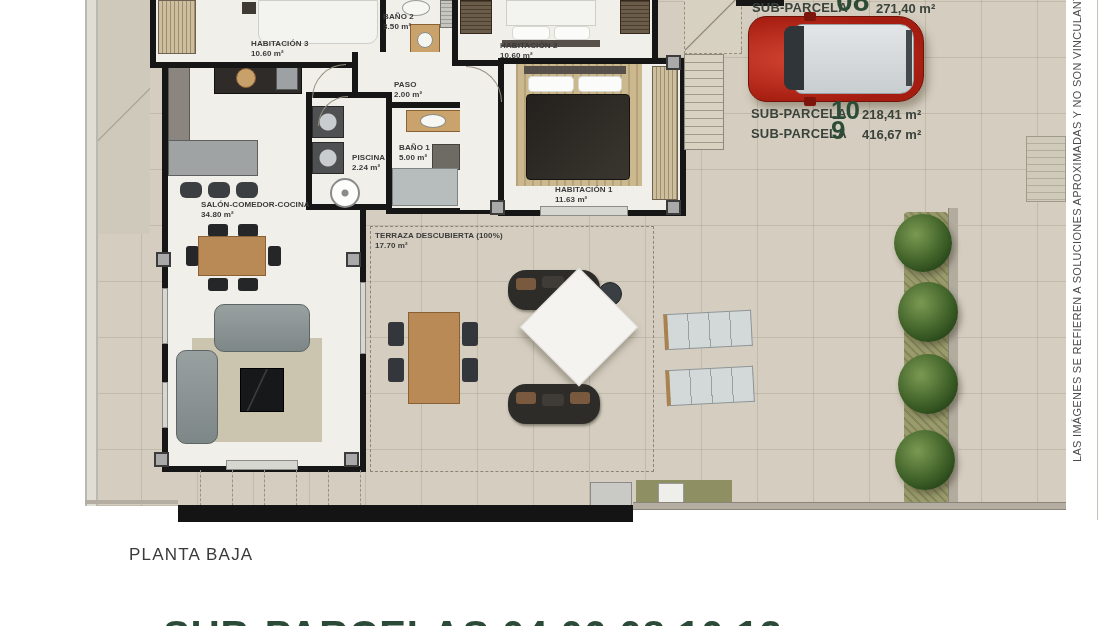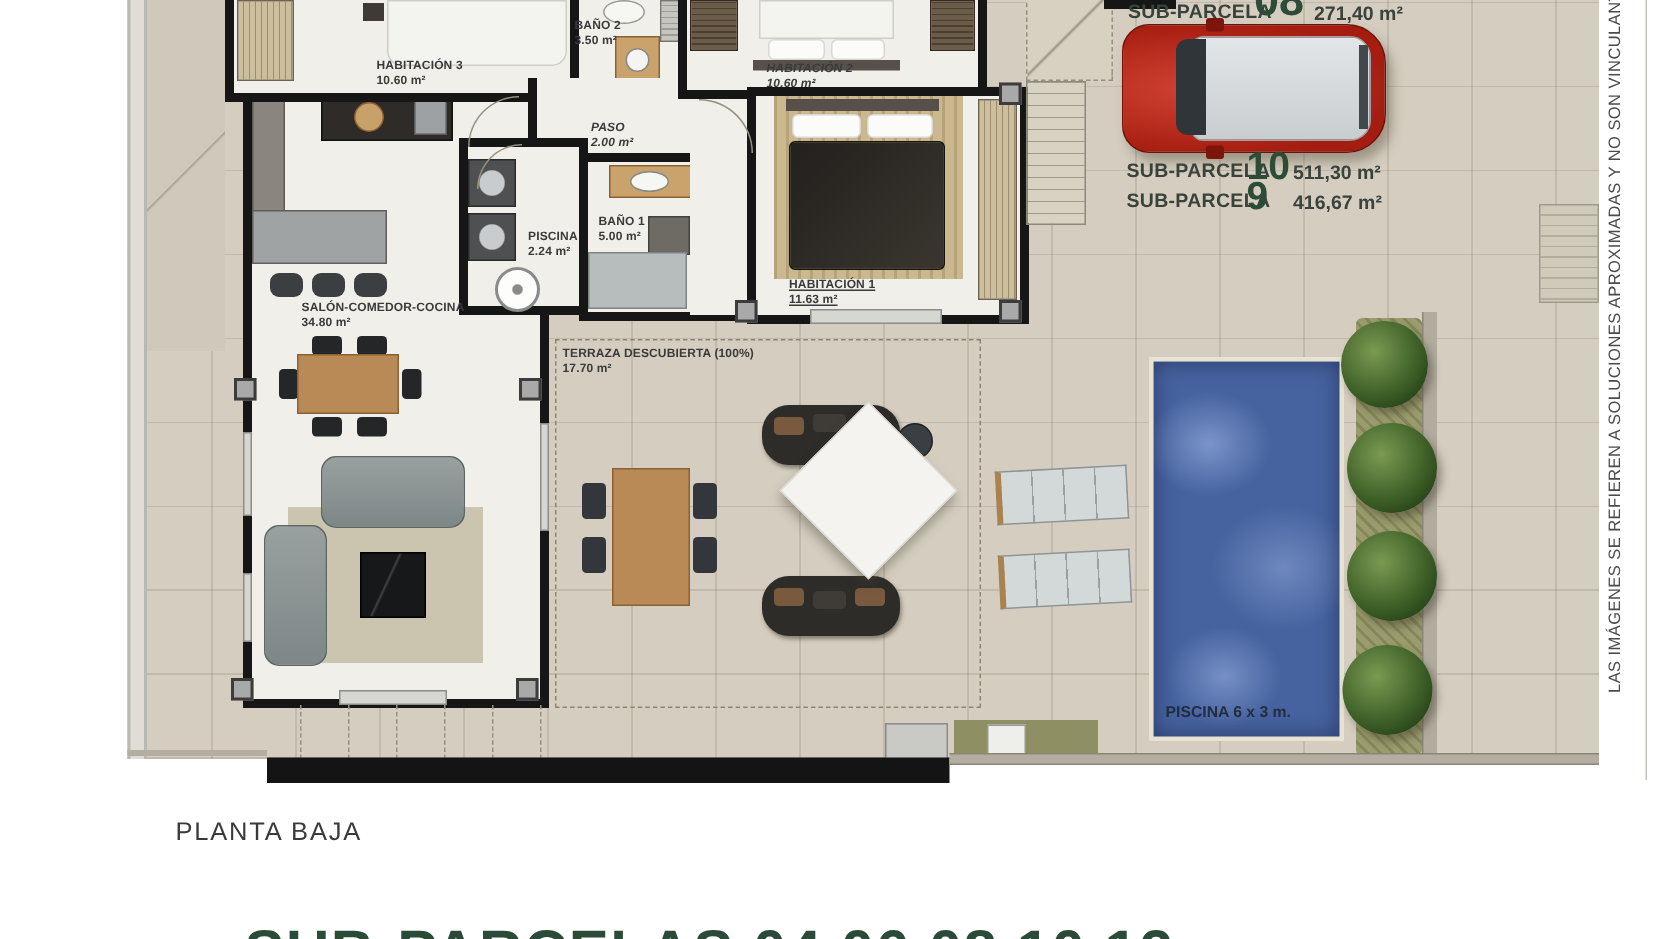--- a/index.html
+++ b/index.html
@@ -28,21 +28,21 @@
   .glass{background:#d7d7d2;border:1px solid #8c8c88;}
   .arc{border-top:1px solid #97907f;border-left:1px solid #97907f;border-radius:100% 0 0 0;}
   
   .rlabel{font-size:8px;line-height:1.25;font-weight:700;color:#3a3a3a;letter-spacing:.1px;white-space:nowrap;}
   .rlabel .nm,.rlabel .ar{display:block;}
   .sp-prefix{font-size:13px;font-weight:700;color:#39423b;letter-spacing:.2px;white-space:nowrap;}
   .sp-num{font-weight:700;color:#2c4c38;white-space:nowrap;}
   .sp-area{font-size:13px;font-weight:700;color:#39423b;white-space:nowrap;}
   .watermark{font-size:26px;font-weight:700;color:rgba(255,255,255,.8);letter-spacing:.5px;
     text-shadow:0 1px 2px rgba(100,90,70,.4);white-space:nowrap;}
-  .floor-label{font-size:17px;color:#3a3a3a;letter-spacing:1.2px;white-space:nowrap;}
+  .floor-label{font-size:17px;color:#3a3a3a;letter-spacing:1.2px;white-space:nowrap;margin-left:12px;}
   .bottom-caption{font-size:40px;font-weight:700;color:#2b4a38;letter-spacing:1px;white-space:nowrap;}
   .disclaimer{font-size:11px;color:#4b4b4b;letter-spacing:.3px;white-space:nowrap;
     transform-origin:0 0;transform:rotate(-90deg);}
   
   .bed-duvet{background:#f3f3f0;border:1px solid #cfcfc8;}
   .pillow{background:#fbfbf9;border:1px solid #d8d8d2;border-radius:4px;}
   .nightstand{background:#3f3a33;}
   .headboard{background:#57504a;}
   .wardrobe-light{background:repeating-linear-gradient(90deg,#cdbf9e 0 3px,#9c8e6e 3px 4px);border:1px solid #6e6350;}
   .wardrobe-dark{background:repeating-linear-gradient(0deg,#6b5c49 0 3px,#4a3e30 3px 4px);border:1px solid #35291d;}
@@ -60,29 +60,20 @@
 </style>
 </head>
 <body>
 
 <div id="canvas">
 
   <div class="abs plot"></div>
   <div class="abs prop-left"></div>
   <div class="abs corner-path"></div>
 
-  <div class="abs" style="left:766px;top:238px;width:130px;height:256px;
-       border:3px solid #e8e2d2;box-shadow:inset 0 0 14px rgba(20,30,60,.55);
-       background:
-         radial-gradient(60px 50px at 30% 22%, rgba(165,190,235,.55), transparent 70%),
-         radial-gradient(70px 60px at 70% 55%, rgba(150,175,220,.5), transparent 70%),
-         radial-gradient(55px 48px at 38% 84%, rgba(165,190,235,.5), transparent 70%),
-         #46629f;">
-    <span class="abs" style="left:8px;bottom:10px;font-size:10.5px;font-weight:700;color:#222d3f;">PISCINA 6 x 3 m.</span>
-  </div>
 
   <div class="abs" style="left:904px;top:212px;width:44px;height:292px;background:#9b9c6d;border-radius:4px;
               background-image:repeating-linear-gradient(45deg, rgba(70,75,35,.25) 0 2px, transparent 2px 6px);"></div>
   <div class="abs" style="left:948px;top:208px;width:10px;height:298px;background:#b2ac9f;border-left:1px solid #8b8577;"></div>
   <div class="abs tree" style="left:894px;top:214px;width:58px;height:58px;"></div>
   <div class="abs tree" style="left:898px;top:282px;width:60px;height:60px;"></div>
   <div class="abs tree" style="left:898px;top:354px;width:60px;height:60px;"></div>
   <div class="abs tree" style="left:895px;top:430px;width:60px;height:60px;"></div>
   <div class="abs" style="left:1026px;top:136px;width:40px;height:66px;border:1px solid #a09a8c;
               background:repeating-linear-gradient(180deg,#d0cabb 0 6px,#b3ad9e 6px 7px);"></div>
@@ -238,58 +229,58 @@
   <div class="abs edge-line"></div>
 
   <div class="abs rlabel" style="left:251px;top:39px;">
     <span class="nm">HABITACIÓN 3</span>
     <span class="ar">10.60 m²</span>
   </div>
   <div class="abs rlabel" style="left:383px;top:12px;">
     <span class="nm">BAÑO 2</span>
     <span class="ar">3.50 m²</span>
   </div>
-  <div class="abs rlabel" style="left:394px;top:80px;font-style:italic;">
+  <div class="abs rlabel" style="left:394px;top:80px;">
     <span class="nm">PASO</span>
     <span class="ar">2.00 m²</span>
   </div>
-  <div class="abs rlabel" style="left:511px;top:41px;font-style:italic;">
+  <div class="abs rlabel" style="left:500px;top:41px;">
     <span class="nm">HABITACIÓN 2</span>
     <span class="ar">10.60 m²</span>
   </div>
   <div class="abs rlabel" style="left:352px;top:153px;">
     <span class="nm">PISCINA</span>
     <span class="ar">2.24 m²</span>
   </div>
   <div class="abs rlabel" style="left:399px;top:143px;">
     <span class="nm">BAÑO 1</span>
     <span class="ar">5.00 m²</span>
   </div>
-  <div class="abs rlabel" style="left:526px;top:185px;text-decoration:underline;">
+  <div class="abs rlabel" style="left:555px;top:185px;">
     <span class="nm">HABITACIÓN 1</span>
     <span class="ar">11.63 m²</span>
   </div>
   <div class="abs rlabel" style="left:201px;top:200px;">
     <span class="nm">SALÓN-COMEDOR-COCINA</span>
     <span class="ar">34.80 m²</span>
   </div>
   <div class="abs rlabel" style="left:375px;top:231px;">
     <span class="nm">TERRAZA DESCUBIERTA (100%)</span>
     <span class="ar">17.70 m²</span>
   </div>
 
   <div>
     <span class="abs sp-prefix" style="left:752px;top:0;">SUB-PARCELA</span>
     <span class="abs sp-num" style="left:836px;top:-16px;font-size:30px;">08</span>
     <span class="abs sp-area" style="left:876px;top:1px;">271,40 m²</span>
   </div>
   <div>
     <span class="abs sp-prefix" style="left:751px;top:106px;">SUB-PARCELA</span>
     <span class="abs sp-num" style="left:831px;top:95px;font-size:26px;">10</span>
-    <span class="abs sp-area" style="left:862px;top:107px;">511,30 m²</span>
+    <span class="abs sp-area" style="left:862px;top:107px;">218,41 m²</span>
   </div>
   <div>
     <span class="abs sp-prefix" style="left:751px;top:126px;">SUB-PARCELA</span>
     <span class="abs sp-num" style="left:831px;top:115px;font-size:26px;">9</span>
     <span class="abs sp-area" style="left:862px;top:127px;">416,67 m²</span>
   </div>
 
 
   <div class="abs disclaimer" style="left:1071px;top:462px;width:480px;">LAS IMÁGENES SE REFIEREN A SOLUCIONES APROXIMADAS Y NO SON VINCULANTES AL</div>
 

